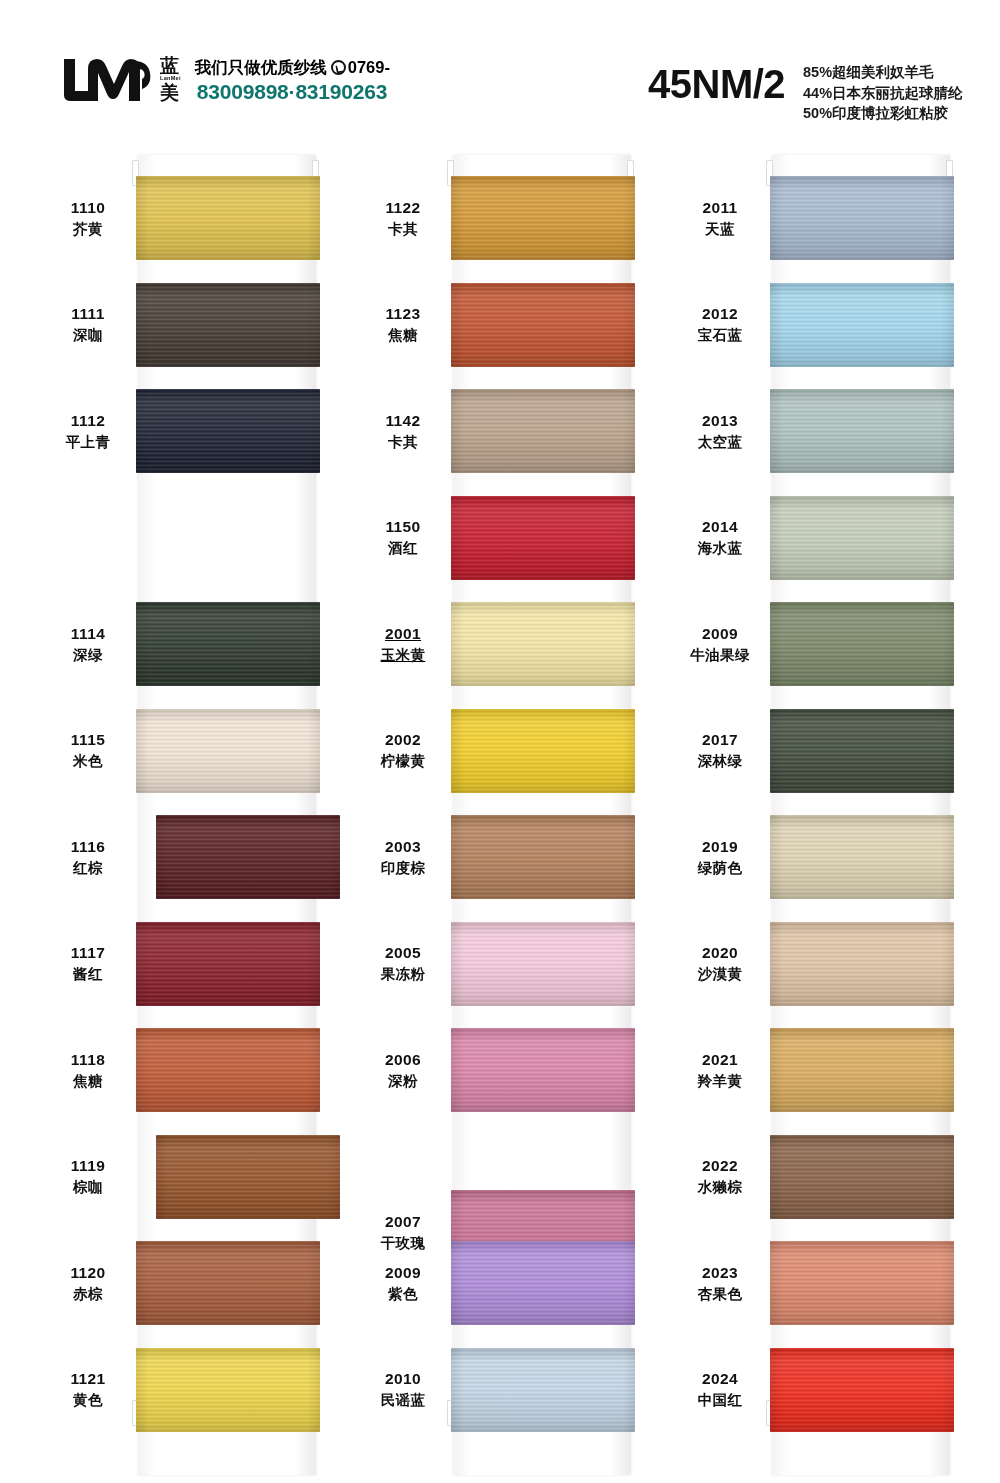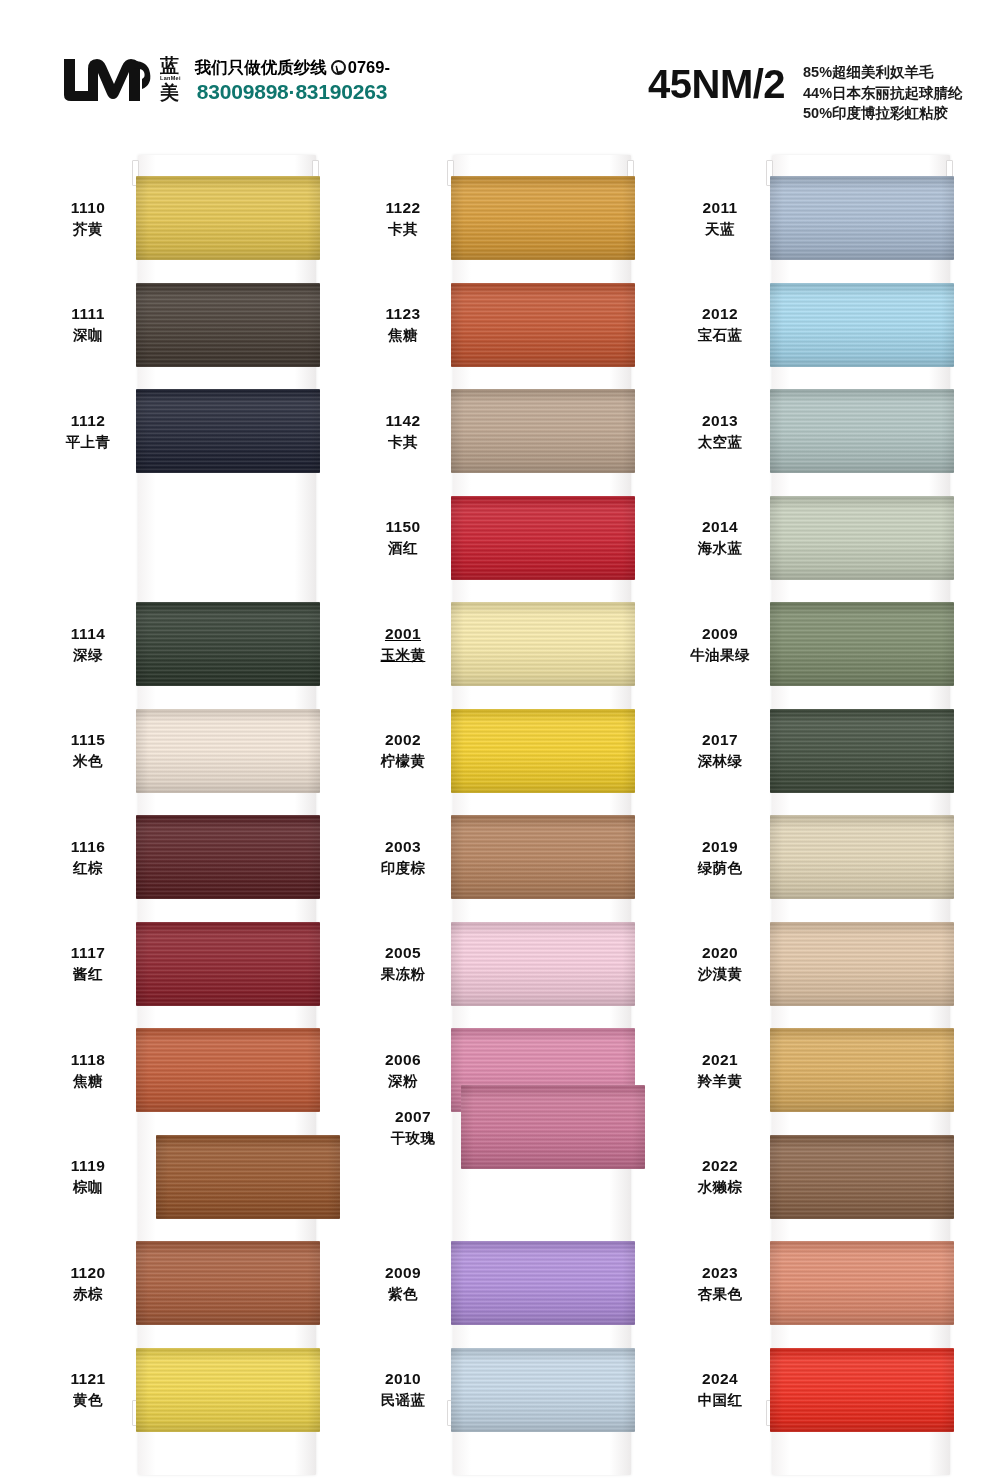--- a/index.html
+++ b/index.html
@@ -360,21 +360,21 @@
         <div class="row-label">
           <div class="row-code">1115</div>
           <div class="row-name">米色</div>
         </div>
         <div class="skein">
           <div class="base" style="background: rgb(244, 230, 216);"></div>
           <div class="threads"></div>
           <div class="shade"></div>
         </div>
       </div>
-      <div class="row" style="top: 657px;">
+      <div class="row" style="top: 657px; justify-content: space-between;">
         <div class="row-label">
           <div class="row-code">1116</div>
           <div class="row-name">红棕</div>
         </div>
         <div class="skein">
           <div class="base" style="background: rgb(90, 31, 35);"></div>
           <div class="threads"></div>
           <div class="shade"></div>
         </div>
       </div>
@@ -532,21 +532,21 @@
         <div class="row-label">
           <div class="row-code">2006</div>
           <div class="row-name">深粉</div>
         </div>
         <div class="skein">
           <div class="base" style="background: rgb(221, 134, 170);"></div>
           <div class="threads"></div>
           <div class="shade"></div>
         </div>
       </div>
-      <div class="row" style="top: 927px; justify-content: center;">
+      <div class="row" style="top: 1032px;">
         <div class="row-label">
           <div class="row-code">2007</div>
           <div class="row-name">干玫瑰</div>
         </div>
         <div class="skein">
           <div class="base" style="background: rgb(203, 114, 149);"></div>
           <div class="threads"></div>
           <div class="shade"></div>
         </div>
       </div>

